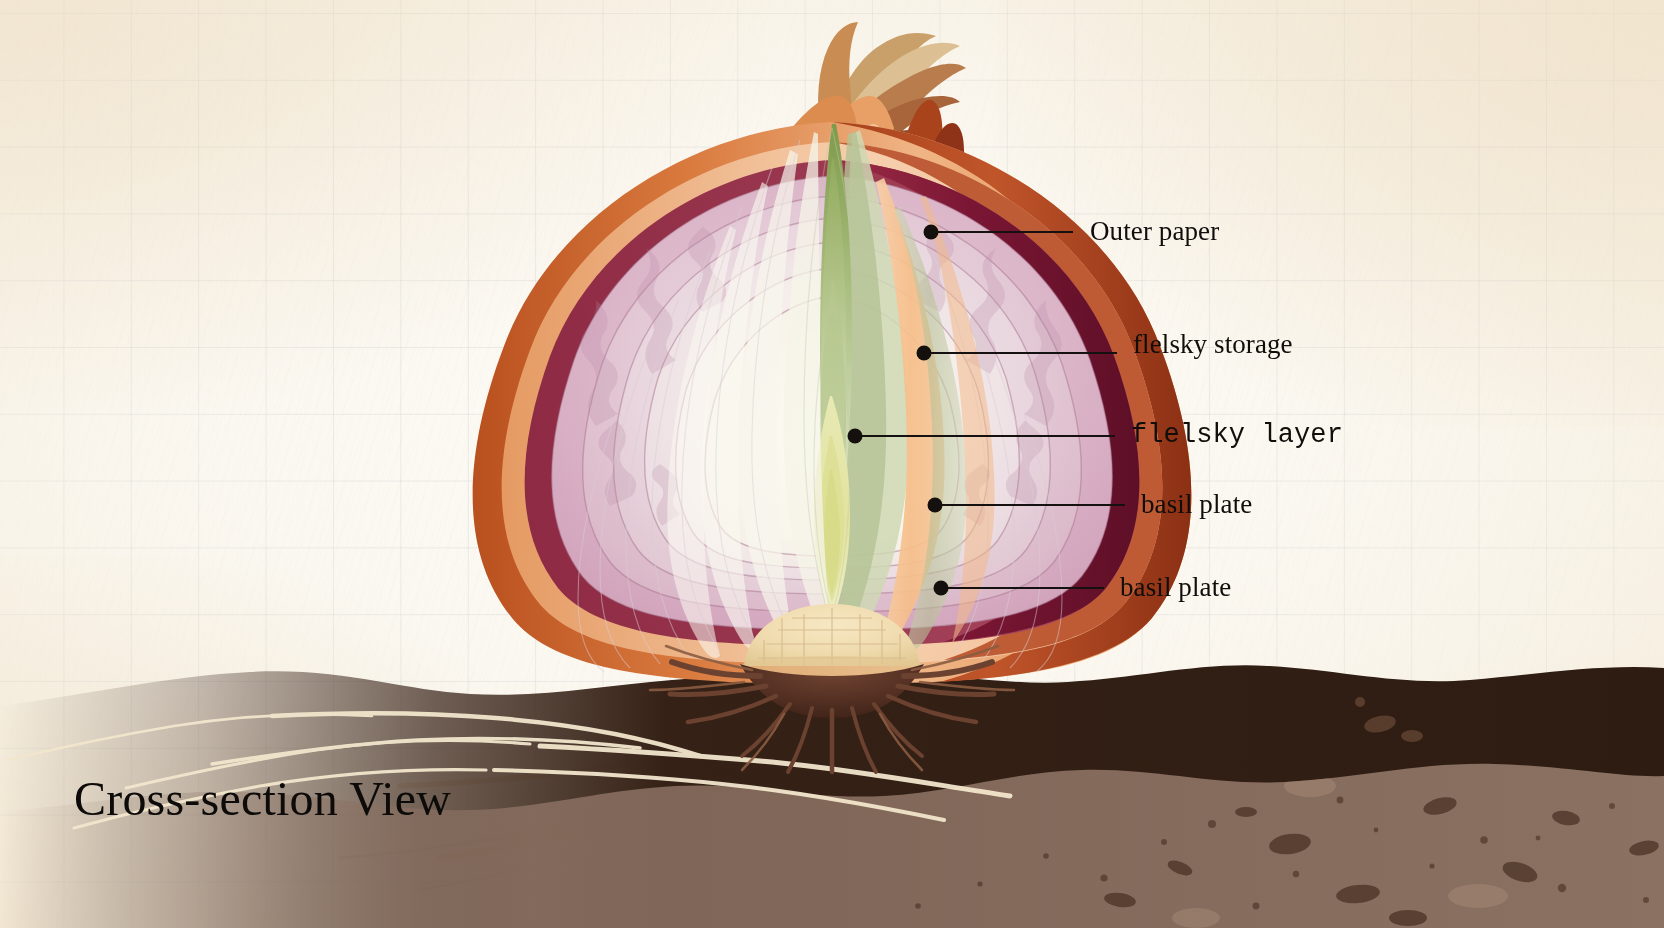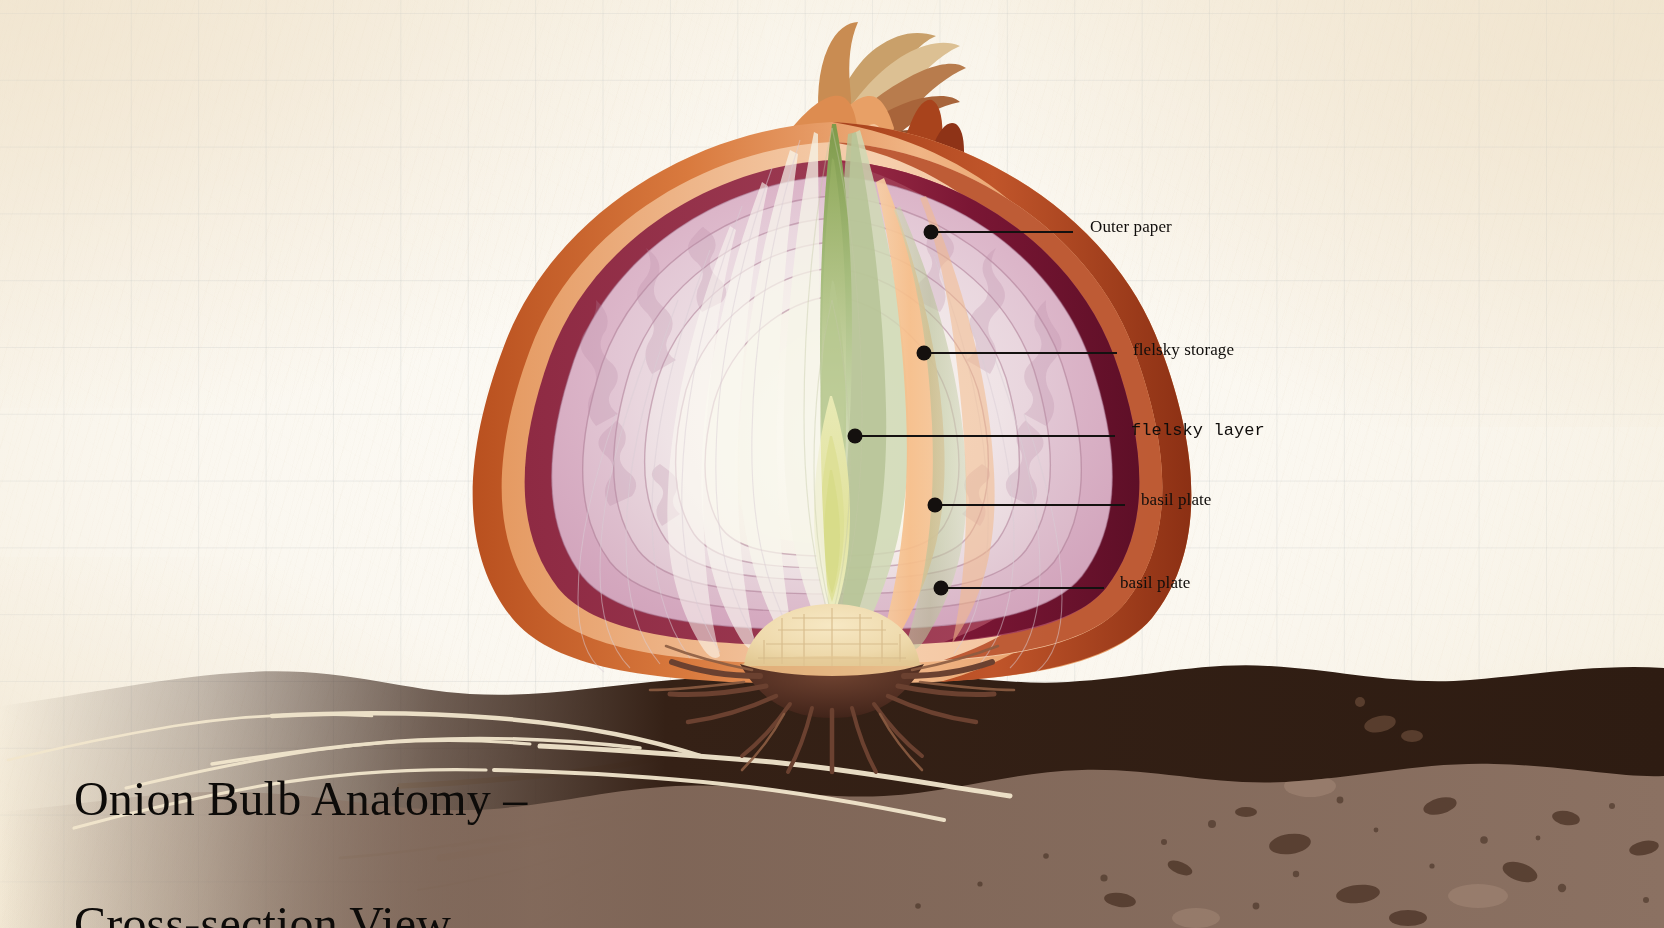--- a/index.html
+++ b/index.html
@@ -32,21 +32,21 @@
       linear-gradient(to right, rgba(120,135,145,.16) 1px, rgba(0,0,0,0) 1px),
       linear-gradient(to bottom, rgba(120,135,145,.16) 1px, rgba(0,0,0,0) 1px);
     background-size:67.4px 66.8px;background-position:-4px 13px;}
   .grid-fade{position:absolute;inset:0;
     background:radial-gradient(ellipse 70% 66% at 48% 46%, rgba(252,250,245,.0) 0%, rgba(250,246,237,.34) 62%, rgba(246,239,224,.62) 100%);}
 
   
   svg.art{position:absolute;left:0;top:0;width:1664px;height:928px;}
 
   
-  .label{position:absolute;color:#100d0b;font-size:17px;line-height:1;
+  .label{position:absolute;color:#100d0b;font-size:27px;line-height:1;
     font-family:"Liberation Serif",serif;white-space:nowrap;letter-spacing:.1px;}
 
   
   .title{position:absolute;left:74px;top:706px;color:#0d0b09;
     font-family:"Liberation Serif",serif;font-size:48px;line-height:1.30;
     letter-spacing:.2px;white-space:pre-line;}
 </style>
 </head>
 <body>
 
@@ -543,23 +543,22 @@
     <g fill="#14100e">
       <circle cx="931" cy="232" r="7.5"></circle>
       <circle cx="924" cy="353" r="7.5"></circle>
       <circle cx="855" cy="436" r="7.5"></circle>
       <circle cx="935" cy="505" r="7.5"></circle>
       <circle cx="941" cy="588" r="7.5"></circle>
     </g>
   </svg>
 
   <div class="label" style="left:1090px;top:218px;">Outer paper</div>
-  <div class="label" style="left:1133px;top:341px;text-align:right;">flelsky storage</div>
+  <div class="label" style="left:1133px;top:331px;text-align:right;">flelsky storage</div>
   <div class="label" style="left:1131px;top:422px;font-family:Liberation Mono, monospace;">flelsky layer</div>
   <div class="label" style="left:1141px;top:491px;">basil plate</div>
   <div class="label" style="left:1120px;top:574px;">basil plate</div>
 
   <div class="title">
-    <div>Onion Bulb Anatomy –</div>
     <div>Cross-section View</div>
   </div>
 
 </div>
 
 </body></html>

